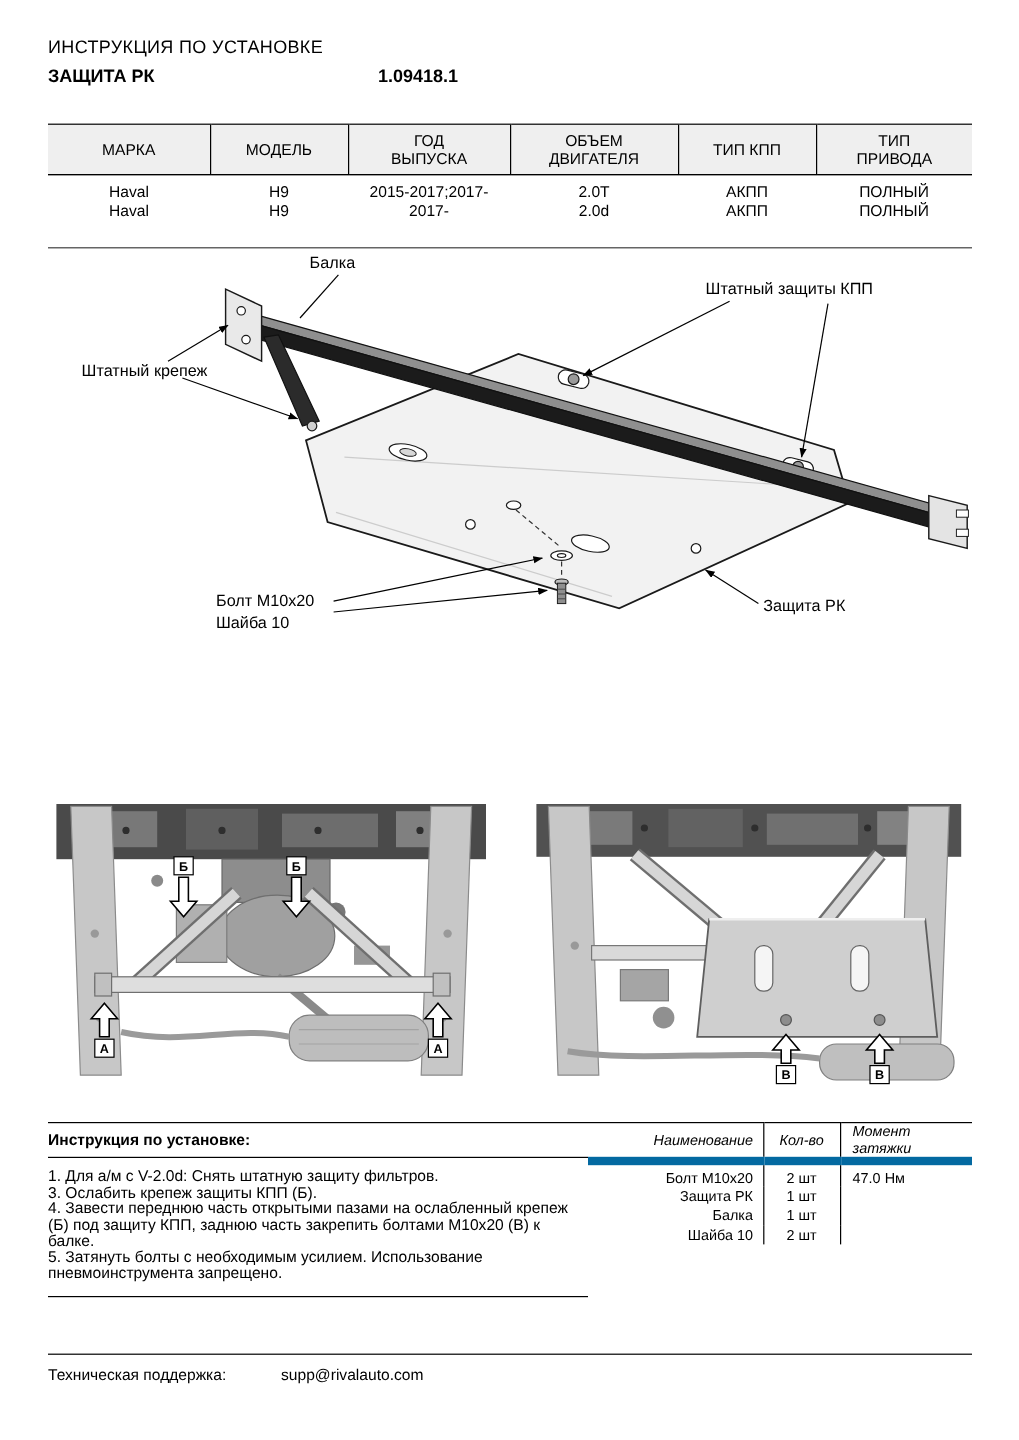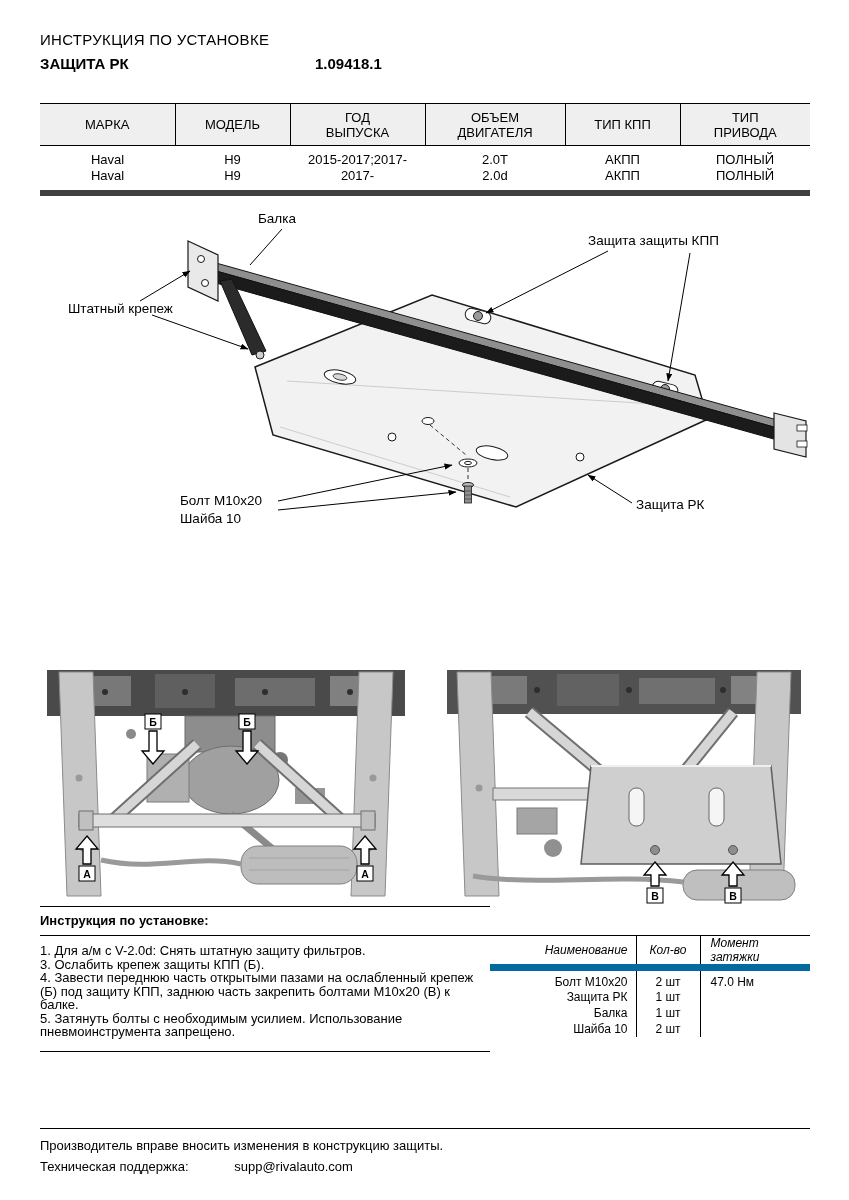--- a/index.html
+++ b/index.html
@@ -8,41 +8,41 @@
   .page { position:relative; width:849px; height:1200px; background:#fff; overflow:hidden; }
 
   
   .hdr { position:absolute; left:40px; top:31px; width:770px; }
   .hdr-title { font-size:15px; letter-spacing:.3px; }
   .hdr-row { position:relative; margin-top:7px; height:18px; }
   .hdr-product { font-weight:bold; font-size:15px; }
   .hdr-part { position:absolute; left:275px; top:0; font-weight:bold; font-size:15px; }
 
   
-  .vt-wrap { position:absolute; left:40px; top:103px; width:770px; border-bottom:6px solid #404040; padding-bottom:6px; }
+  .vt-wrap { position:absolute; left:40px; top:103px; width:770px; border-bottom:1px solid #404040; padding-bottom:22px; }
   table.vtable { width:770px; border-collapse:collapse; font-size:13px; }
   .vtable th { background:#efefef; font-weight:normal; text-align:center; vertical-align:middle;
                height:42px; border-top:1px solid #000; border-bottom:1px solid #000; white-space:pre-line; }
   .vtable th + th { border-left:1px solid #000; }
   .vtable td { text-align:center; height:17px; font-size:13px; }
   .vtable tbody tr:first-child td { padding-top:6px; }
 
   
   .diagram { position:absolute; left:40px; top:205px; width:770px; height:445px; }
   .diagram svg { position:absolute; left:0; top:0; }
   .dlabel { position:absolute; font-size:13.5px; white-space:nowrap; }
 
   
   .photo { position:absolute; width:382px; height:237px; }
   .photo-left { left:35px; top:668px; }
   .photo-right { left:433px; top:668px; }
   .mletter { font-family:"Liberation Sans", sans-serif; font-size:10.5px; font-weight:bold; text-anchor:middle; fill:#000; }
 
   
-  .inst { position:absolute; left:40px; top:906px; width:450px; border-top:1px solid #000; border-bottom:1px solid #000; padding-bottom:12px; }
+  .inst { position:absolute; left:40px; top:935px; width:450px; border-top:1px solid #000; border-bottom:1px solid #000; padding-bottom:12px; }
   .inst-head { font-weight:bold; font-size:13px; padding:6px 0 7px; border-bottom:1px solid #000; }
   .inst-body { padding-top:8px; }
   .inst-intro { font-weight:bold; font-size:12px; line-height:14px; margin-bottom:3px; }
   .step { font-size:13px; line-height:13.5px; }
 
   
   .parts { position:absolute; left:490px; top:935px; width:320px; }
   .parts-head { font-weight:bold; font-size:13px; border-top:1px solid #000; padding:6px 0 8px; width:150px; white-space:nowrap; }
   table.ptable { width:320px; border-collapse:collapse; font-size:12px; }
   .ptable th { font-weight:normal; border-top:1px solid #000; border-bottom:7px solid #0369a1; height:19px; text-align:center;font-style:italic; }
@@ -169,21 +169,21 @@
         <line x1="650" y1="48" x2="628" y2="176" marker-end="url(#arr)"></line>
         <line x1="100" y1="96" x2="150" y2="66" marker-end="url(#arr)"></line>
         <line x1="112" y1="110" x2="208" y2="144" marker-end="url(#arr)"></line>
         <line x1="238" y1="296" x2="412" y2="260" marker-end="url(#arr)"></line>
         <line x1="238" y1="305" x2="416" y2="287" marker-end="url(#arr)"></line>
         <line x1="592" y1="298" x2="548" y2="270" marker-end="url(#arr)"></line>
       </g>
     </svg>
 
     <div class="dlabel" style="left:218px; top:6px;">Балка</div>
-    <div class="dlabel" style="left:548px; top:28px;">Защита защиты КПП</div>
+    <div class="dlabel" style="left:548px; top:28px;">Штатный защиты КПП</div>
     <div class="dlabel" style="left:28px; top:96px;">Штатный крепеж</div>
     <div class="dlabel" style="left:140px; top:288px;">Болт М10х20</div>
     <div class="dlabel" style="left:140px; top:306px;">Шайба 10</div>
     <div class="dlabel" style="left:596px; top:292px;">Защита РК</div>
   </div>
 
   <div class="photo photo-left">
     <svg width="382" height="237" viewBox="0 0 382 237">
       <rect x="12" y="2" width="358" height="46" fill="#4a4a4a"></rect>
       <rect x="26" y="8" width="70" height="30" fill="#787878"></rect>
@@ -331,19 +331,18 @@
         <tr>
           <td class="c-name">Шайба 10</td>
           <td class="c-qty">2 шт</td>
           <td class="c-torq"></td>
         </tr>
       </tbody>
     </table>
   </div>
 
   <div class="footer">
-    <div class="f-line">Производитель вправе вносить изменения в конструкцию защиты.</div>
     <div class="f-line">
       <span>Техническая поддержка: </span><span class="f-bold">supp@rivalauto.com</span>
     </div>
   </div>
 
 </div>
 
 </body></html>

